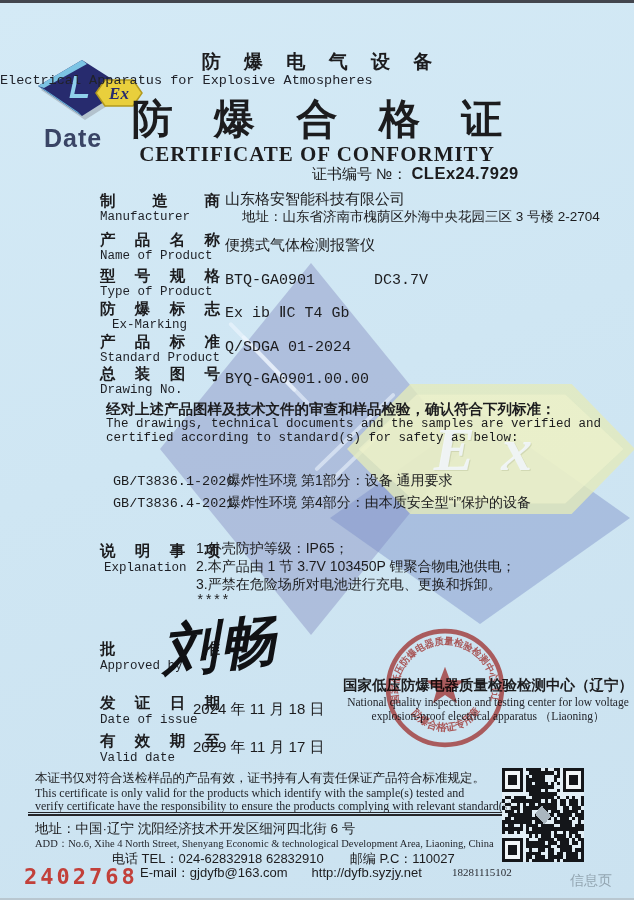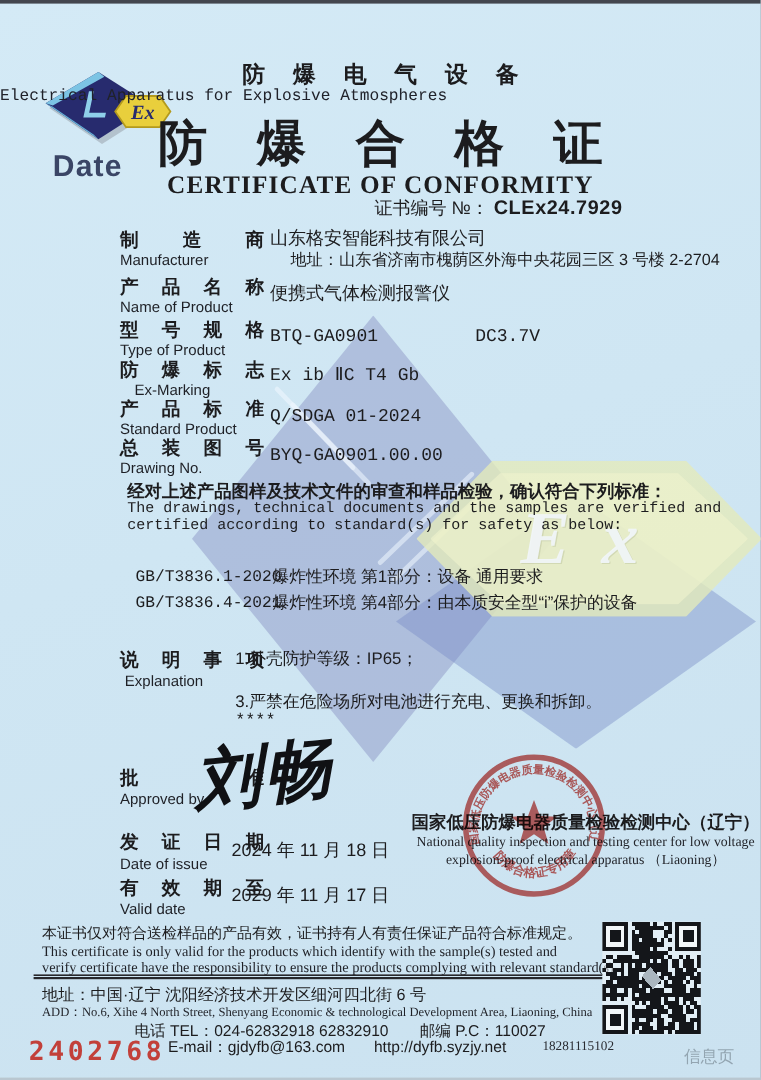--- a/index.html
+++ b/index.html
@@ -44,21 +44,21 @@
     font-family:"Liberation Serif",serif;font-size:21px;font-weight:600;letter-spacing:1px;}
   .cert-no{left:312px;top:164px;font-size:15px;white-space:nowrap;}
   .cert-no b{font-size:16.5px;letter-spacing:.5px;}
 
   .logo{left:28px;top:56px;width:124px;}
   .logo-text{font-size:25px;font-weight:700;color:#3a4566;letter-spacing:1px;margin:0 0 0 16px;line-height:1;}
 
   
   .lbl{width:120px;font-weight:700;font-size:15.5px;line-height:1;
     text-align:justify;text-align-last:justify;-moz-text-align-last:justify;white-space:normal;}
-  .lbl-en{font-family:Liberation Sans, sans-serif;font-size:12.5px;line-height:1;white-space:nowrap;color:#1e2026;text-align:center;}
+  .lbl-en{font-family:Liberation Mono, monospace;font-size:12.5px;line-height:1;white-space:nowrap;color:#1e2026;text-align:center;}
   .val{font-family:"Liberation Mono",monospace;font-size:15px;line-height:1;white-space:nowrap;}
   .val-cjk{font-family:"Liberation Sans",sans-serif;font-size:15px;line-height:1;white-space:nowrap;}
   .small-cjk{font-size:13.5px;}
 
   .stmt-cn{font-size:14.5px;font-weight:700;white-space:nowrap;}
   .stmt-en{font-family:"Liberation Mono",monospace;font-size:12.5px;white-space:nowrap;}
   .std-code{font-family:"Liberation Mono",monospace;font-size:13.5px;white-space:nowrap;}
   .std-desc{font-size:14px;white-space:nowrap;}
   .exp-item{font-size:14px;line-height:1;white-space:nowrap;}
 
@@ -134,21 +134,21 @@
   <div class="abs val-cjk" style="left:225px;top:191px;">山东格安智能科技有限公司</div>
   <div class="abs val-cjk small-cjk" style="left:242px;top:210px;">地址：山东省济南市槐荫区外海中央花园三区 3 号楼 2-2704</div>
 
   <div class="abs lbl" style="left:100px;top:232px;">产 品 名 称</div>
   <div class="abs lbl-en" style="left:100px;top:250px;">Name of Product</div>
   <div class="abs val-cjk" style="left:225px;top:237px;">便携式气体检测报警仪</div>
 
   <div class="abs lbl" style="left:100px;top:268px;">型 号 规 格</div>
   <div class="abs lbl-en" style="left:100px;top:286px;">Type of Product</div>
   <div class="abs val" style="left:225px;top:273px;">BTQ-GA0901</div>
-  <div class="abs val" style="left:396px;top:273px;">DC3.7V</div>
+  <div class="abs val" style="left:374px;top:273px;">DC3.7V</div>
 
   <div class="abs lbl" style="left:100px;top:301px;">防 爆 标 志</div>
   <div class="abs lbl-en" style="left:112px;top:319px;">Ex-Marking</div>
   <div class="abs val" style="left:225px;top:306px;">Ex ib ⅡC T4 Gb</div>
 
   <div class="abs lbl" style="left:100px;top:334px;">产 品 标 准</div>
   <div class="abs lbl-en" style="left:100px;top:352px;">Standard Product</div>
   <div class="abs val" style="left:225px;top:340px;">Q/SDGA 01-2024</div>
 
   <div class="abs lbl" style="left:100px;top:366px;">总 装 图 号</div>
@@ -160,20 +160,21 @@
   <div class="abs stmt-en" style="left:106px;top:431px;">certified according to standard(s) for safety as below:</div>
 
   <div class="abs std-code" style="left:113px;top:474px;">GB/T3836.1-2020</div>
   <div class="abs std-desc" style="left:227px;top:472px;">爆炸性环境 第1部分：设备 通用要求</div>
   <div class="abs std-code" style="left:113px;top:496px;">GB/T3836.4-2021</div>
   <div class="abs std-desc" style="left:227px;top:494px;">爆炸性环境 第4部分：由本质安全型“i”保护的设备</div>
 
   <div class="abs lbl" style="left:100px;top:543px;">说 明 事 项</div>
   <div class="abs lbl-en" style="left:104px;top:562px;">Explanation</div>
   <div class="abs exp-item" style="left:196px;top:541px;">1.外壳防护等级：IP65；</div>
+  <div class="abs exp-item" style="left:196px;top:559px;">2.本产品由 1 节 3.7V 103450P 锂聚合物电池供电；</div>
   <div class="abs exp-item" style="left:196px;top:577px;">3.严禁在危险场所对电池进行充电、更换和拆卸。</div>
   <div class="abs exp-item" style="left:196px;top:594px;font-family:'Liberation Mono',monospace;">****</div>
 
   <div class="abs lbl" style="left:100px;top:641px;">批 准</div>
   <div class="abs lbl-en" style="left:100px;top:660px;">Approved by</div>
   <div class="abs signature">刘畅</div>
 
   <div class="abs org org-cn">国家低压防爆电器质量检验检测中心（辽宁）</div>
   <div class="abs org org-en" style="top:696px;">National quality inspection and testing center for low voltage</div>
   <div class="abs org org-en" style="top:709px;">explosion-proof electrical apparatus （Liaoning）</div>

